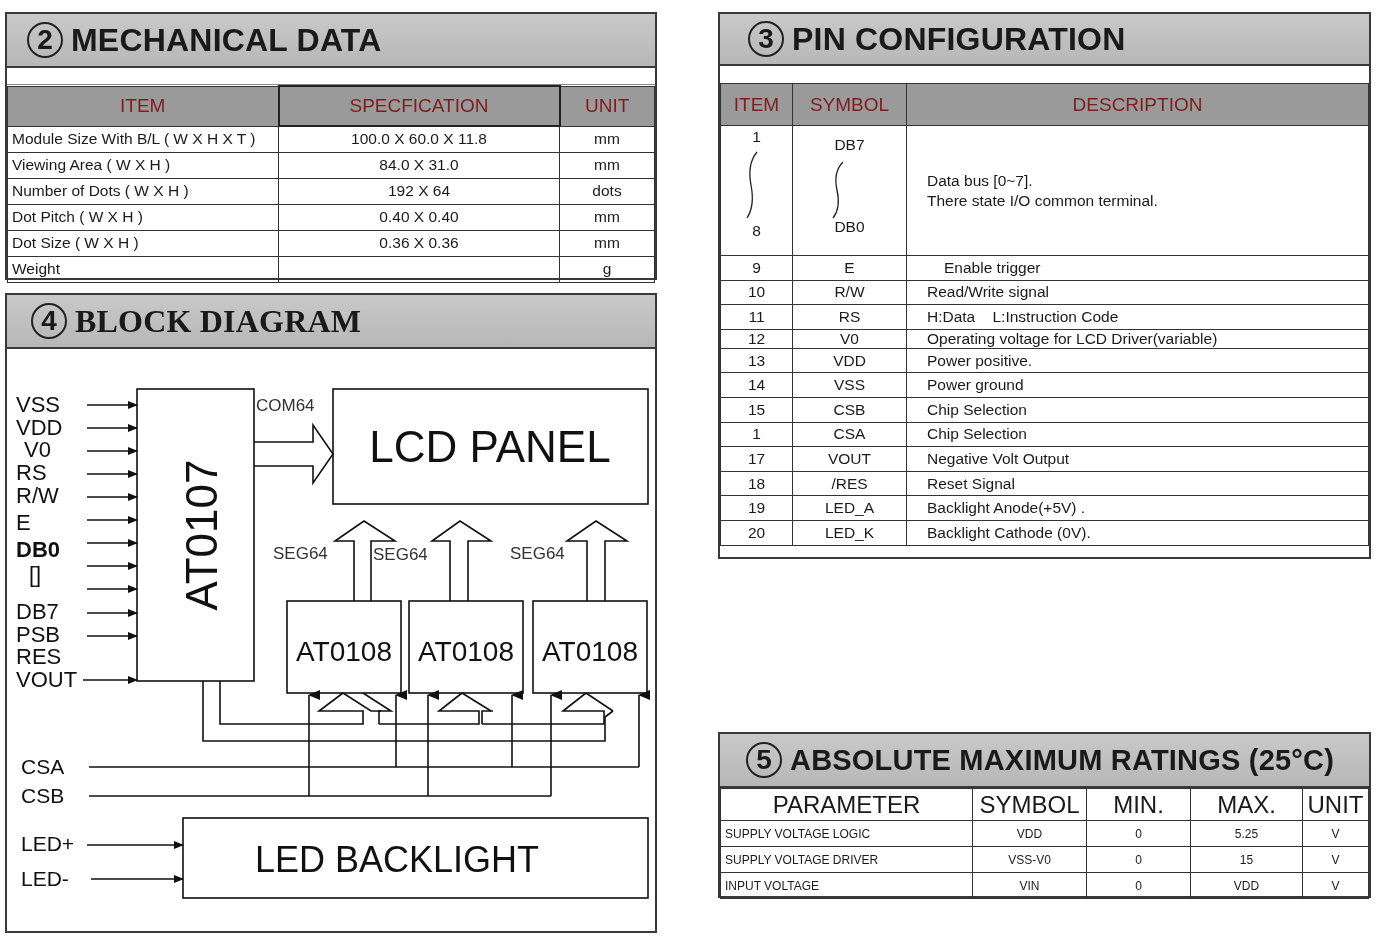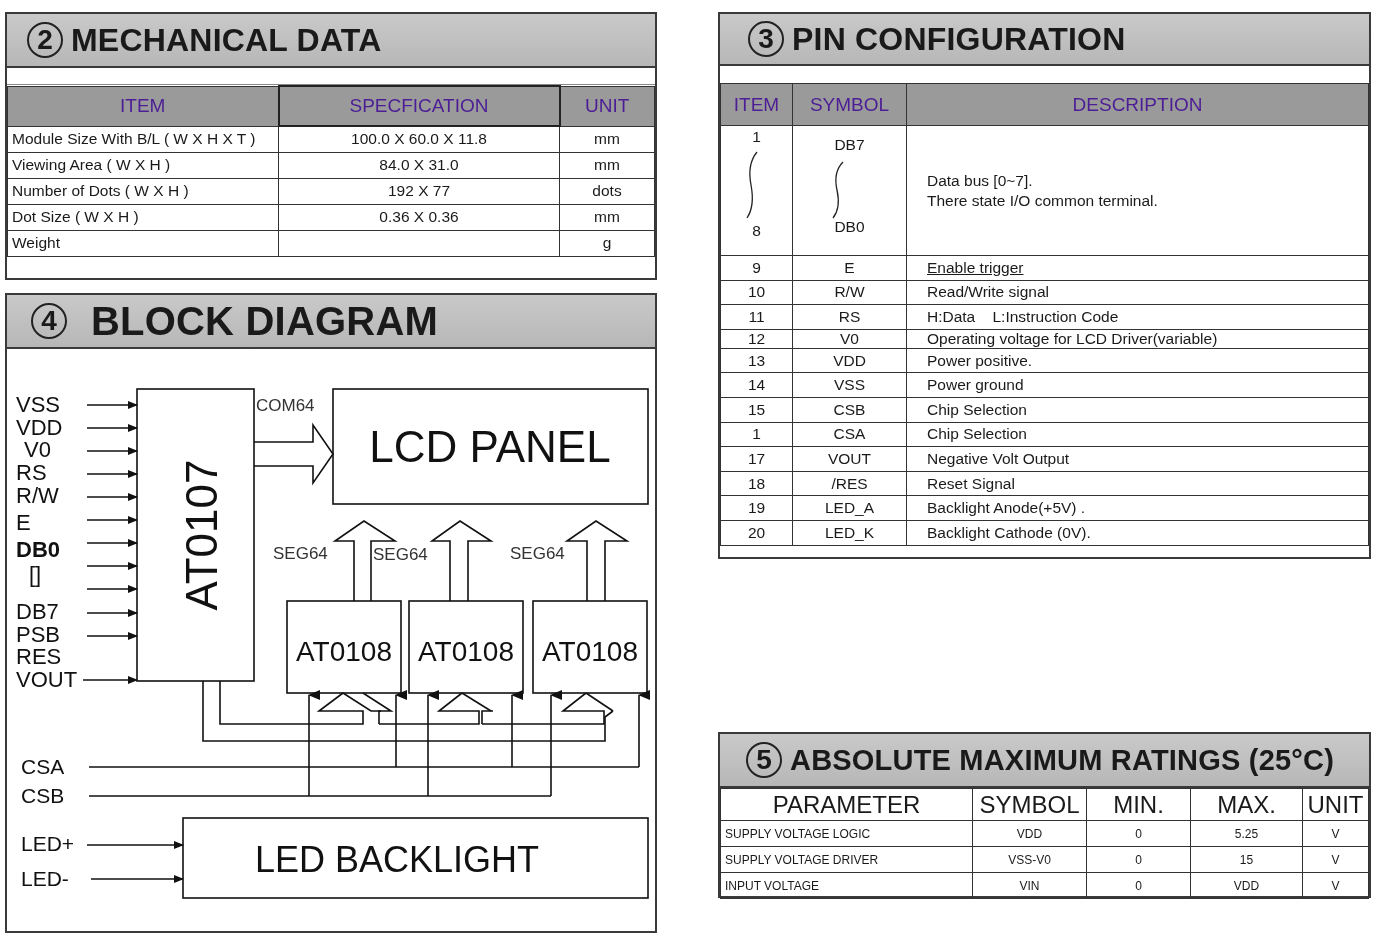--- a/index.html
+++ b/index.html
@@ -3,21 +3,21 @@
 <meta charset="utf-8">
 <style>
   html,body{margin:0;padding:0;background:#ffffff;}
   body{width:1376px;height:941px;position:relative;overflow:hidden;font-family:"Liberation Sans",sans-serif;color:#1a1a1a;}
   .panel{position:absolute;border:2px solid #3a3a3a;background:#fff;box-sizing:border-box;}
   .hdr{background:linear-gradient(180deg,#c9c9c9 0%,#b7b7b7 100%);border-bottom:2px solid #3a3a3a;display:flex;align-items:center;box-sizing:border-box;}
   .hdr .num{display:inline-flex;align-items:center;justify-content:center;border:2px solid #222;border-radius:50%;font-weight:bold;box-sizing:border-box;margin-right:8px;}
   .hdr .ttl{font-weight:bold;letter-spacing:0.2px;}
   table{border-collapse:collapse;width:100%;table-layout:fixed;}
   td,th{border:1.5px solid #333;padding:0 4px;box-sizing:border-box;font-weight:normal;white-space:nowrap;overflow:hidden;}
-  .thgray th{background:#9a9a9a;color:#4c1d95;font-size:19px;}
+  .thgray th{background:#9a9a9a;color:#7f1d1d;font-size:19px;}
   .c{text-align:center;}
   .l{text-align:left;}
   svg text{font-family:"Liberation Sans",sans-serif;}
 </style>
 </head>
 <body>
 
 <div class="panel" style="left:5px;top:12px;width:652px;height:268px;">
   <div class="hdr" style="height:54px;padding-left:20px;">
     <span class="num" style="width:36px;height:36px;font-size:28px;">2</span>
@@ -43,41 +43,46 @@
           <td class="c">100.0 X 60.0 X 11.8</td>
           <td class="c">mm</td>
         </tr>
         <tr style="height: 26px;">
           <td class="l">Viewing Area ( W X H )</td>
           <td class="c">84.0 X 31.0</td>
           <td class="c">mm</td>
         </tr>
         <tr style="height: 26px;">
           <td class="l">Number of Dots ( W X H )</td>
-          <td class="c">192 X 77</td>
+          <td class="c">192 X 64</td>
           <td class="c">dots</td>
+        </tr>
+        <tr style="height: 26px;">
+          <td class="l">Dot Pitch ( W X H )</td>
+          <td class="c">0.40 X 0.40</td>
+          <td class="c">mm</td>
         </tr>
         <tr style="height: 26px;">
           <td class="l">Dot Size ( W X H )</td>
           <td class="c">0.36 X 0.36</td>
           <td class="c">mm</td>
         </tr>
         <tr style="height: 26px;">
           <td class="l">Weight</td>
           <td class="c"></td>
           <td class="c">g</td>
         </tr>
       </tbody>
   </table>
 </div>
 
 <div class="panel" style="left:5px;top:293px;width:652px;height:640px;">
   <div class="hdr" style="height:54px;padding-left:24px;">
     <span class="num" style="width:36px;height:36px;font-size:28px;">4</span>
-    <span class="ttl" style="font-size:40px;margin-left:16px;">BLOCK DIAGRAM</span>
+    <span class="ttl" style="font-size:32px;margin-left:0;font-family:Liberation Serif, serif;">BLOCK DIAGRAM</span>
   </div>
   <svg width="648" height="582" viewBox="0 0 648 582" style="position:absolute;left:0;top:54px;">
     <defs>
       <marker id="ah" markerWidth="10" markerHeight="8" refX="9" refY="4" orient="auto" markerUnits="userSpaceOnUse">
         <path d="M0,0 L10,4 L0,8 z" fill="#111"></path>
       </marker>
       <marker id="ahu" markerWidth="10" markerHeight="12" refX="5" refY="1" orient="auto" markerUnits="userSpaceOnUse">
         <path d="M0,12 L5,0 L10,12 z" fill="#111"></path>
       </marker>
     </defs>
@@ -207,21 +212,21 @@
         <td class="l" style="padding-left:20px;">
           <div>Data bus [0~7].</div>
           <div style="margin-top:2px;">There state I/O common terminal.</div>
         </td>
       </tr>
     </tbody>
     <tbody id="pin-body" style="font-size:15.5px;">
         <tr style="height: 24.6px;">
           <td class="c">9</td>
           <td class="c">E</td>
-          <td class="l" style="padding-left:20px;white-space:pre;text-decoration:underline;">Enable trigger</td>
+          <td class="l" style="padding-left:37px;white-space:pre;">Enable trigger</td>
         </tr>
         <tr style="height: 24.6px;">
           <td class="c">10</td>
           <td class="c">R/W</td>
           <td class="l" style="padding-left:20px;white-space:pre;">Read/Write signal</td>
         </tr>
         <tr style="height: 24.6px;">
           <td class="c">11</td>
           <td class="c">RS</td>
           <td class="l" style="padding-left:20px;white-space:pre;">H:Data    L:Instruction Code</td>

